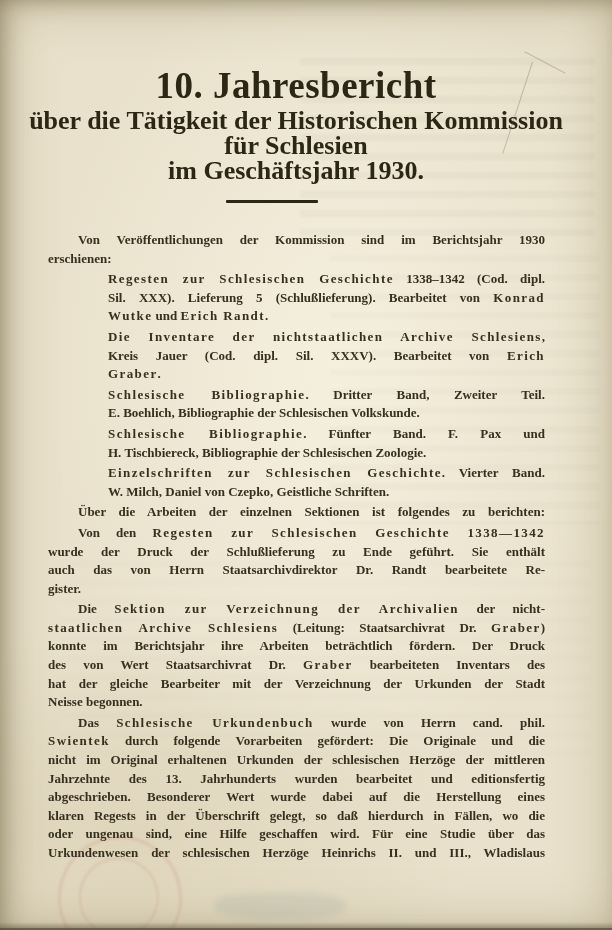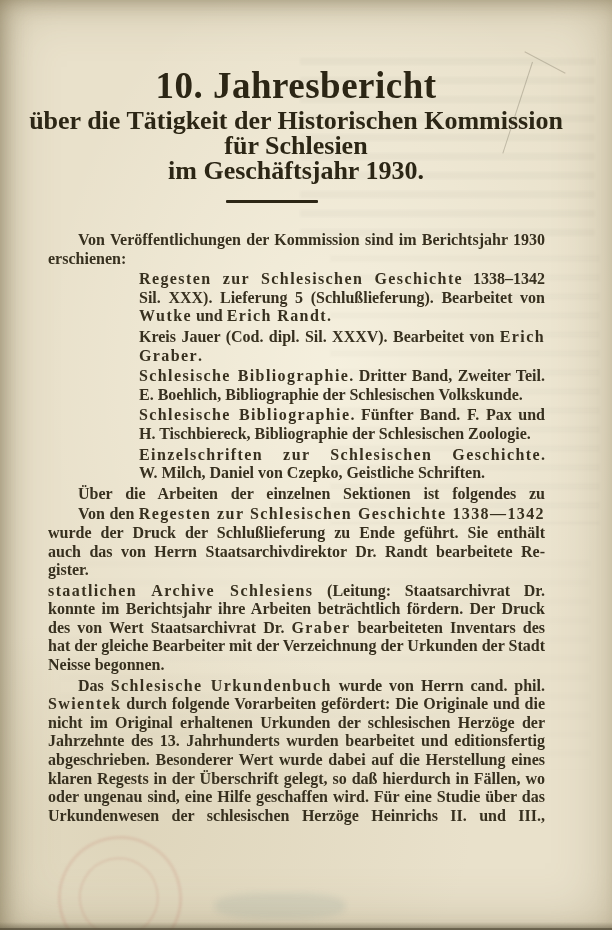--- a/index.html
+++ b/index.html
@@ -10,25 +10,25 @@
       radial-gradient(ellipse 500px 300px at 20% 90%, rgba(190,178,140,0.25), rgba(190,178,140,0) 70%),
       var(--paper,#e9e1cb);
     box-shadow: inset 0 0 55px rgba(125,110,72,0.38), inset 14px 0 28px -14px rgba(95,84,55,0.55), inset 0 10px 22px -12px rgba(110,98,64,0.5);
     font-family:Liberation Serif, serif;
     color:var(--ink,#37301f);
   }
   .hdr{position:absolute;top:64px;left:0;width:592px;text-align:center;color:var(--title-ink,#2e2817);}
   .t1{font-size:37px;font-weight:bold;line-height:44px;letter-spacing:0.5px;}
   .t2{font-size:26px;font-weight:bold;line-height:25px;}
   .divider{position:absolute;left:226px;top:200px;width:92px;height:3px;background:var(--title-ink,#2e2817);border-radius:1px;}
-  .flow{position:absolute;left:48px;top:231px;width:497px;font-size:16px;font-weight:bold;}
+  .flow{position:absolute;left:48px;top:231px;width:497px;font-size:13px;font-weight:bold;}
   .line{height:18.6px;line-height:18.6px;overflow:hidden;white-space:normal;}
   .j{text-align:justify;text-align-last:justify;}
   .indent{text-indent:30px;}
-  .item-line{margin-left:91px;position:relative;}
+  .item-line{margin-left:60px;position:relative;}
   .sp{letter-spacing:1.4px;}
   .block{margin:0;}
   .block+.block{margin-top:2px;}
   .ghost{position:absolute;pointer-events:none;
     background:repeating-linear-gradient(180deg, rgba(112,116,92,0.055) 0 7px, rgba(112,116,92,0) 7px 19px);
     filter:blur(1px);}
   .ghost.g1{left:300px;top:58px;width:295px;height:190px;opacity:.8;}
   .ghost.g2{left:330px;top:255px;width:270px;height:270px;opacity:.55;}
   .ghost.g3{left:60px;top:560px;width:530px;height:210px;opacity:.3;}
   .stamp{position:absolute;left:58px;top:836px;width:118px;height:118px;border:3px solid var(--stamp,#b55a4d);
@@ -63,20 +63,21 @@
       <div class="block para">
         <div class="line j indent"><span>Von Veröffentlichungen der Kommission sind im Berichtsjahr 1930</span></div>
         <div class="line"><span>erschienen:</span></div>
       </div>
       <div class="block item">
         <div class="line j item-line"><span class="sp">Regesten zur Schlesischen Geschichte</span><span> 1338–1342 (Cod. dipl.</span></div>
         <div class="line j item-line"><span>Sil. XXX). Lieferung 5 (Schlußlieferung). Bearbeitet von </span><span class="sp">Konrad</span></div>
         <div class="line item-line"><span class="sp">Wutke</span><span> und </span><span class="sp">Erich Randt</span><span>.</span></div>
       </div>
       <div class="block item">
+        <div class="line j item-line"><span class="sp">Die Inventare der nichtstaatlichen Archive Schlesiens</span><span>,</span></div>
         <div class="line j item-line"><span>Kreis Jauer (Cod. dipl. Sil. XXXV). Bearbeitet von </span><span class="sp">Erich</span></div>
         <div class="line item-line"><span class="sp">Graber</span><span>.</span></div>
       </div>
       <div class="block item">
         <div class="line j item-line"><span class="sp">Schlesische Bibliographie</span><span>. Dritter Band, Zweiter Teil.</span></div>
         <div class="line item-line"><span>E. Boehlich, Bibliographie der Schlesischen Volkskunde.</span></div>
       </div>
       <div class="block item">
         <div class="line j item-line"><span class="sp">Schlesische Bibliographie</span><span>. Fünfter Band. F. Pax und</span></div>
         <div class="line item-line"><span>H. Tischbiereck, Bibliographie der Schlesischen Zoologie.</span></div>
@@ -88,20 +89,21 @@
       <div class="block para">
         <div class="line j indent"><span>Über die Arbeiten der einzelnen Sektionen ist folgendes zu berichten:</span></div>
       </div>
       <div class="block para">
         <div class="line j indent"><span>Von den </span><span class="sp">Regesten zur Schlesischen Geschichte 1338—1342</span></div>
         <div class="line j"><span>wurde der Druck der Schlußlieferung zu Ende geführt. Sie enthält</span></div>
         <div class="line j"><span>auch das von Herrn Staatsarchivdirektor Dr. Randt bearbeitete Re-</span></div>
         <div class="line"><span>gister.</span></div>
       </div>
       <div class="block para">
+        <div class="line j indent"><span>Die </span><span class="sp">Sektion zur Verzeichnung der Archivalien</span><span> der nicht-</span></div>
         <div class="line j"><span class="sp">staatlichen Archive Schlesiens</span><span> (Leitung: Staatsarchivrat Dr. </span><span class="sp">Graber</span><span>)</span></div>
         <div class="line j"><span>konnte im Berichtsjahr ihre Arbeiten beträchtlich fördern. Der Druck</span></div>
         <div class="line j"><span>des von Wert Staatsarchivrat Dr. </span><span class="sp">Graber</span><span> bearbeiteten Inventars des</span></div>
         <div class="line j"><span>hat der gleiche Bearbeiter mit der Verzeichnung der Urkunden der Stadt</span></div>
         <div class="line"><span>Neisse begonnen.</span></div>
       </div>
       <div class="block para">
         <div class="line j indent"><span>Das </span><span class="sp">Schlesische Urkundenbuch</span><span> wurde von Herrn cand. phil.</span></div>
         <div class="line j"><span class="sp">Swientek</span><span> durch folgende Vorarbeiten gefördert: Die Originale und die</span></div>
         <div class="line j"><span>nicht im Original erhaltenen Urkunden der schlesischen Herzöge der mittleren</span></div>

